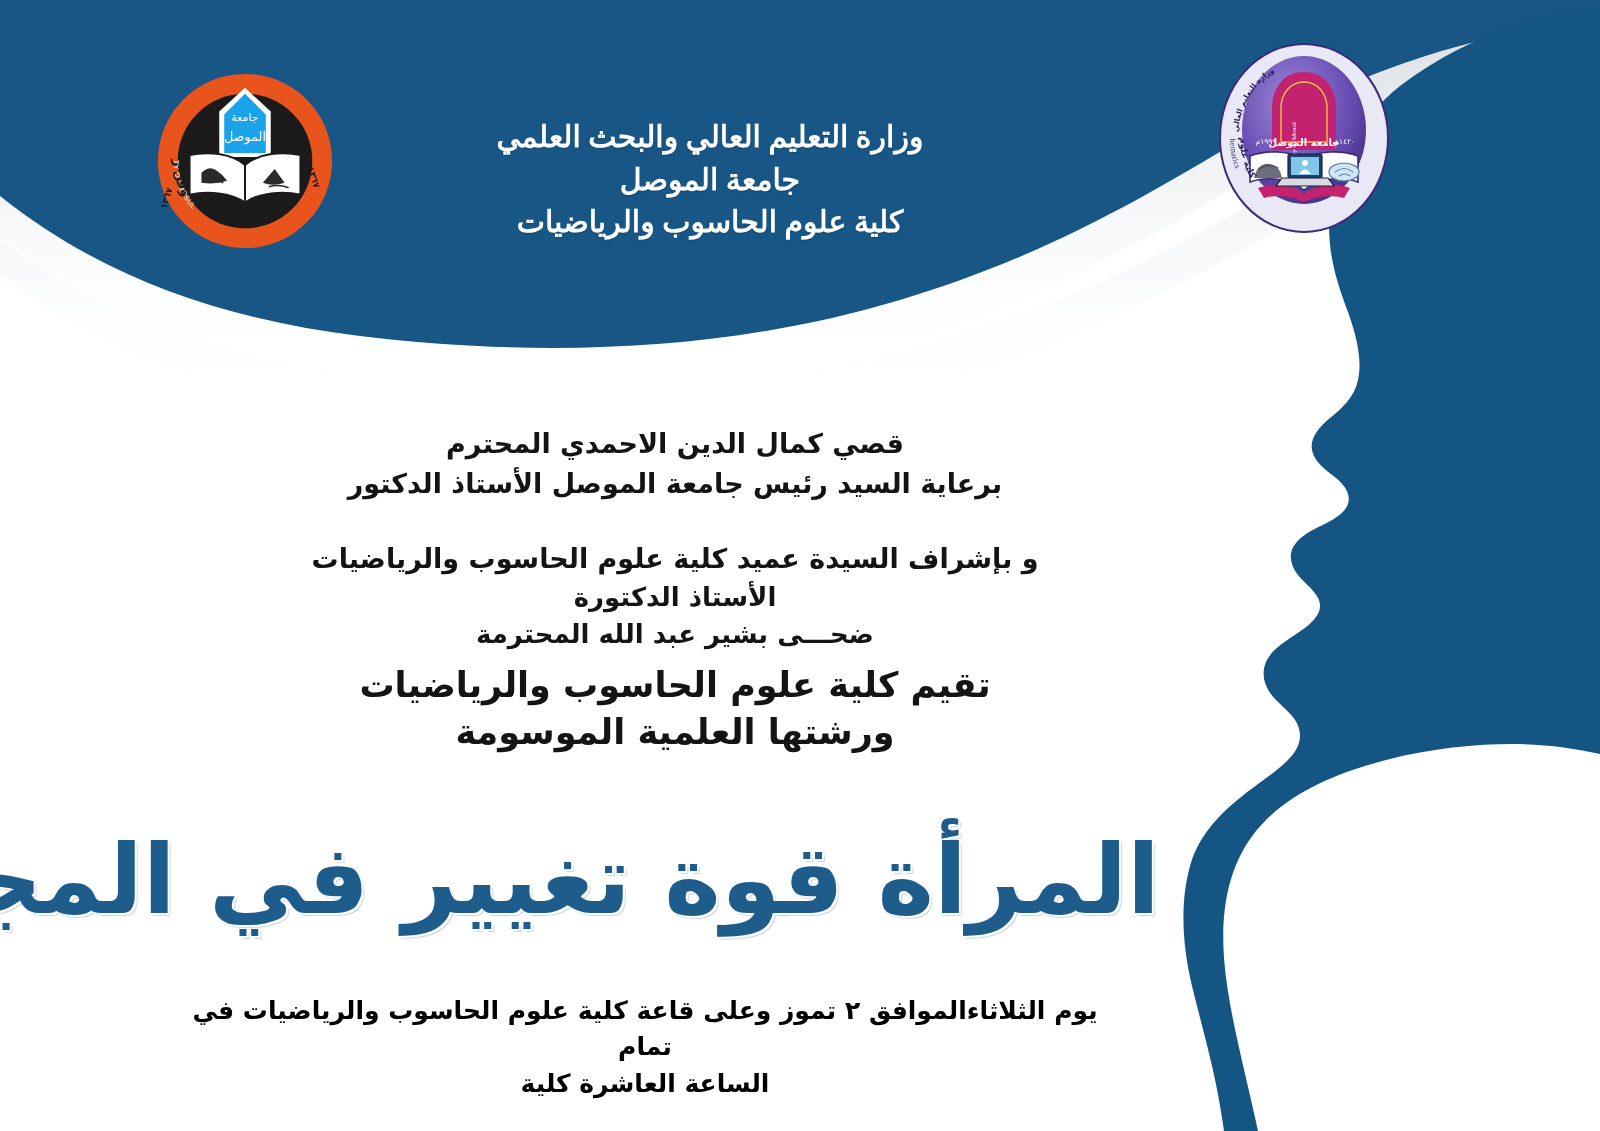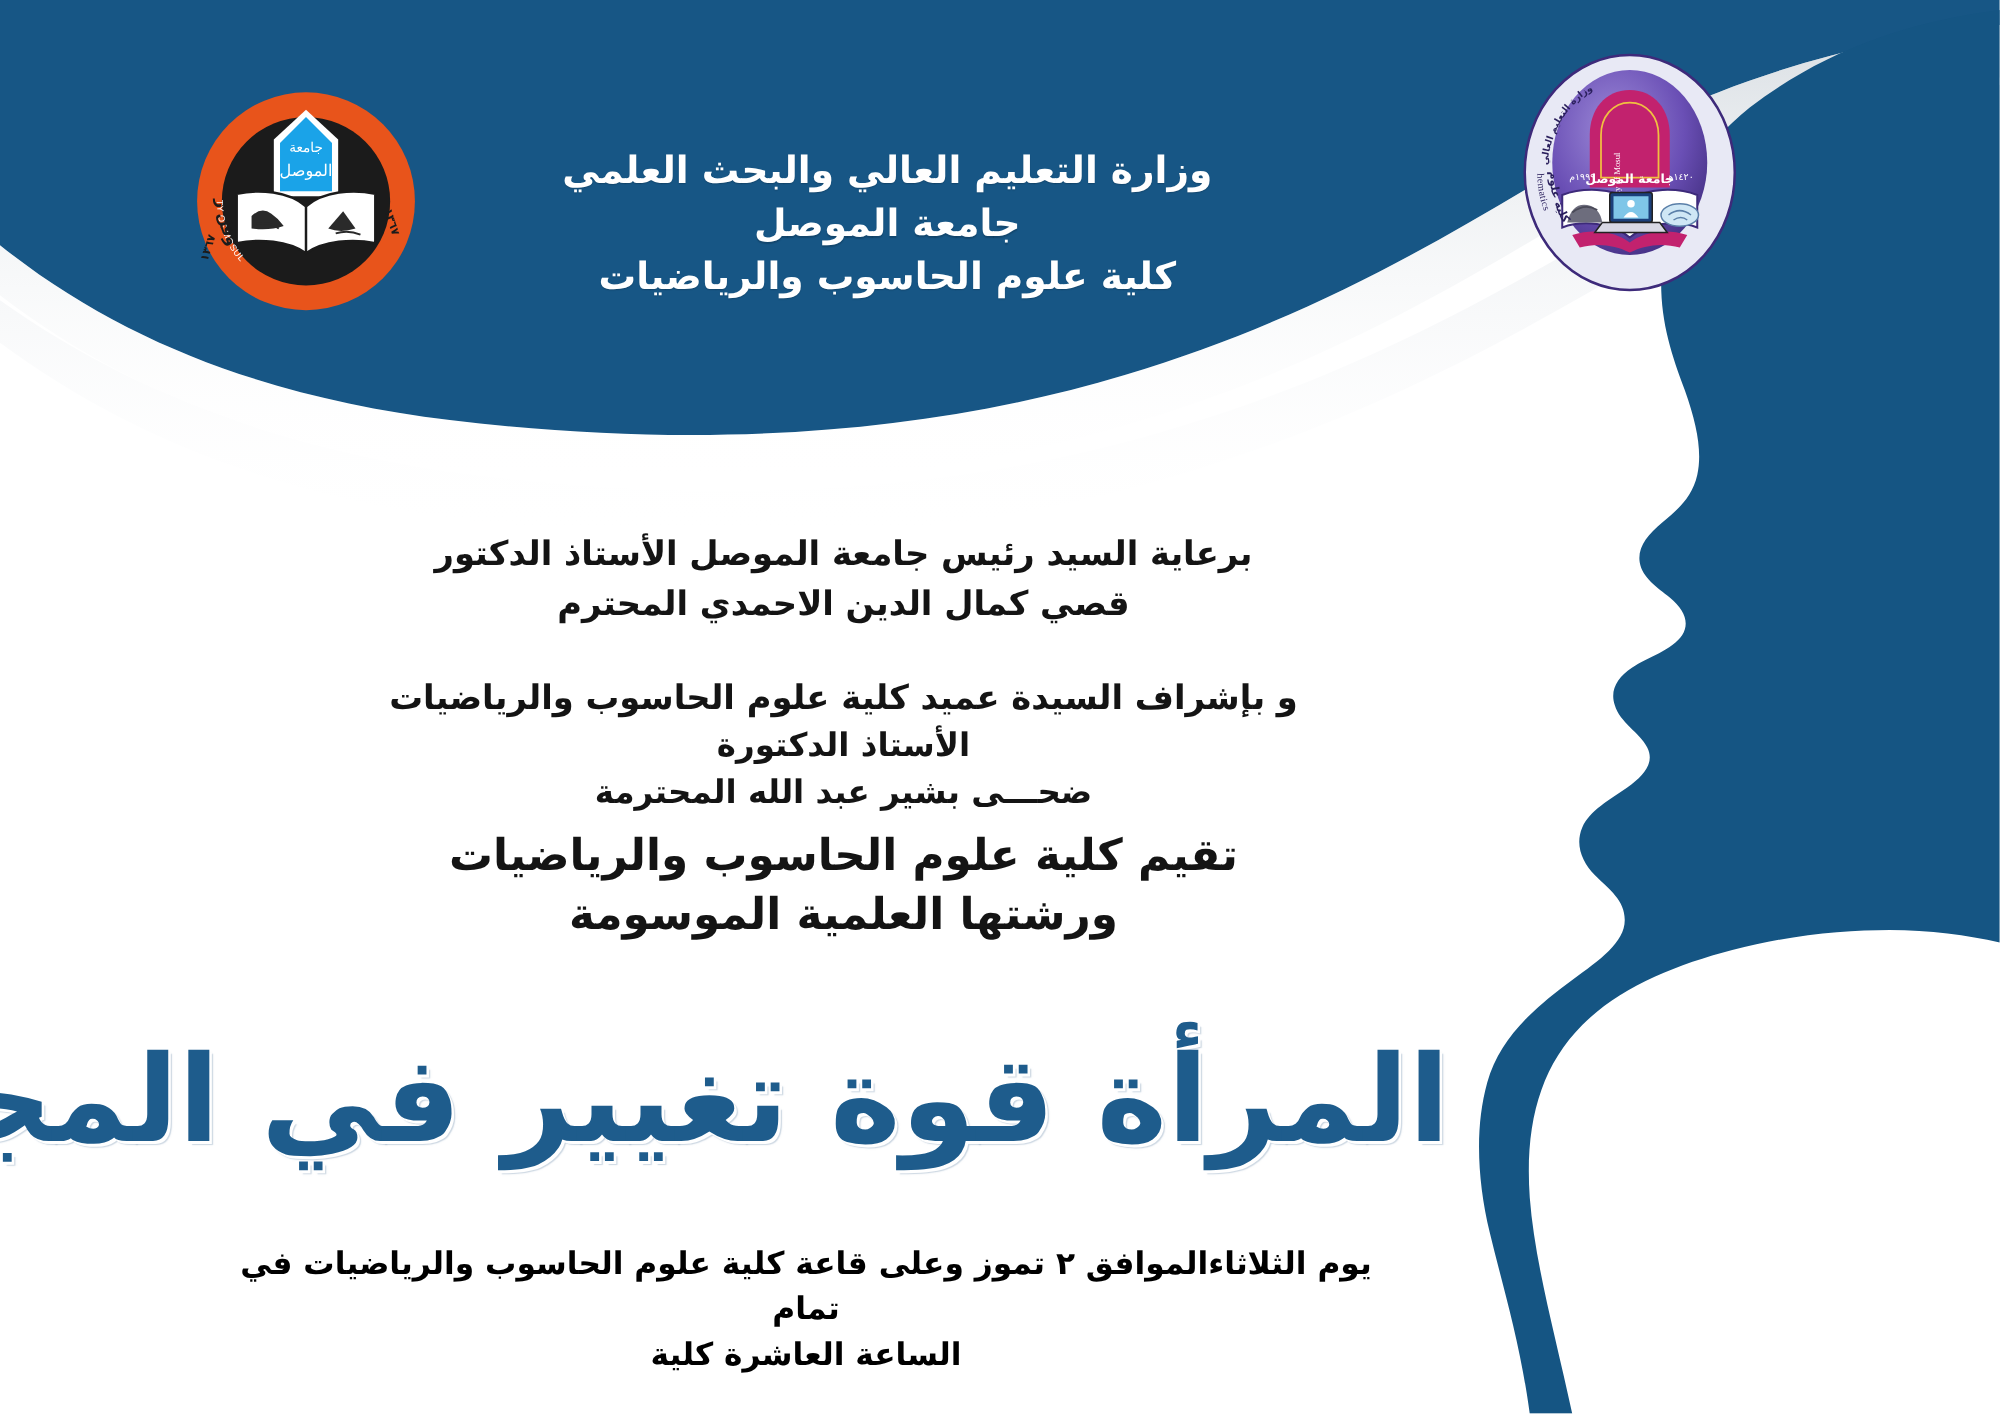--- a/index.html
+++ b/index.html
@@ -45,20 +45,21 @@
     left: 330px;
     width: 760px;
     text-align: center;
     color: #ffffff;
     font-weight: bold;
     font-size: 30px;
     line-height: 1.42;
     letter-spacing: 0px;
     z-index: 6;
     text-shadow: 0 1px 1px rgba(0,0,0,0.18);
+    font-family: Liberation Serif, serif;
   }
   .header-text div { white-space: nowrap; }
 
   
   .logo-left {
     position: absolute;
     top: 62px;
     left: 146px;
     width: 198px;
     height: 198px;
@@ -295,22 +296,22 @@
       <text font-size="8" fill="#2a1f5c" font-family="'Liberation Serif',serif" letter-spacing="0.3">
         <textPath href="#arcBotR" startOffset="13%">College of Computer Sciences and Mathematics</textPath>
       </text>
       <text font-size="7.5" fill="#2a1f5c" font-weight="bold" font-family="'DejaVu Sans',sans-serif">
         <textPath href="#arcTopR" startOffset="36%">وزارة التعليم العالي</textPath>
       </text>
     </svg>
   </div>
 
   <div class="body-block" id="patron-block">
+    <div>قصي كمال الدين الاحمدي المحترم</div>
     <div>برعاية السيد رئيس جامعة الموصل الأستاذ الدكتور</div>
-    <div>قصي كمال الدين الاحمدي المحترم</div>
   </div>
 
   <div class="body-block" id="supervision-block">
     <div>و بإشراف السيدة عميد كلية علوم الحاسوب والرياضيات</div>
     <div class="sub-line">الأستاذ الدكتورة</div>
     <div class="sub-line">ضحـــى بشير عبد الله المحترمة</div>
   </div>
 
   <div class="body-block" id="organizer-block">
     <div>تقيم  كلية علوم الحاسوب والرياضيات</div>

